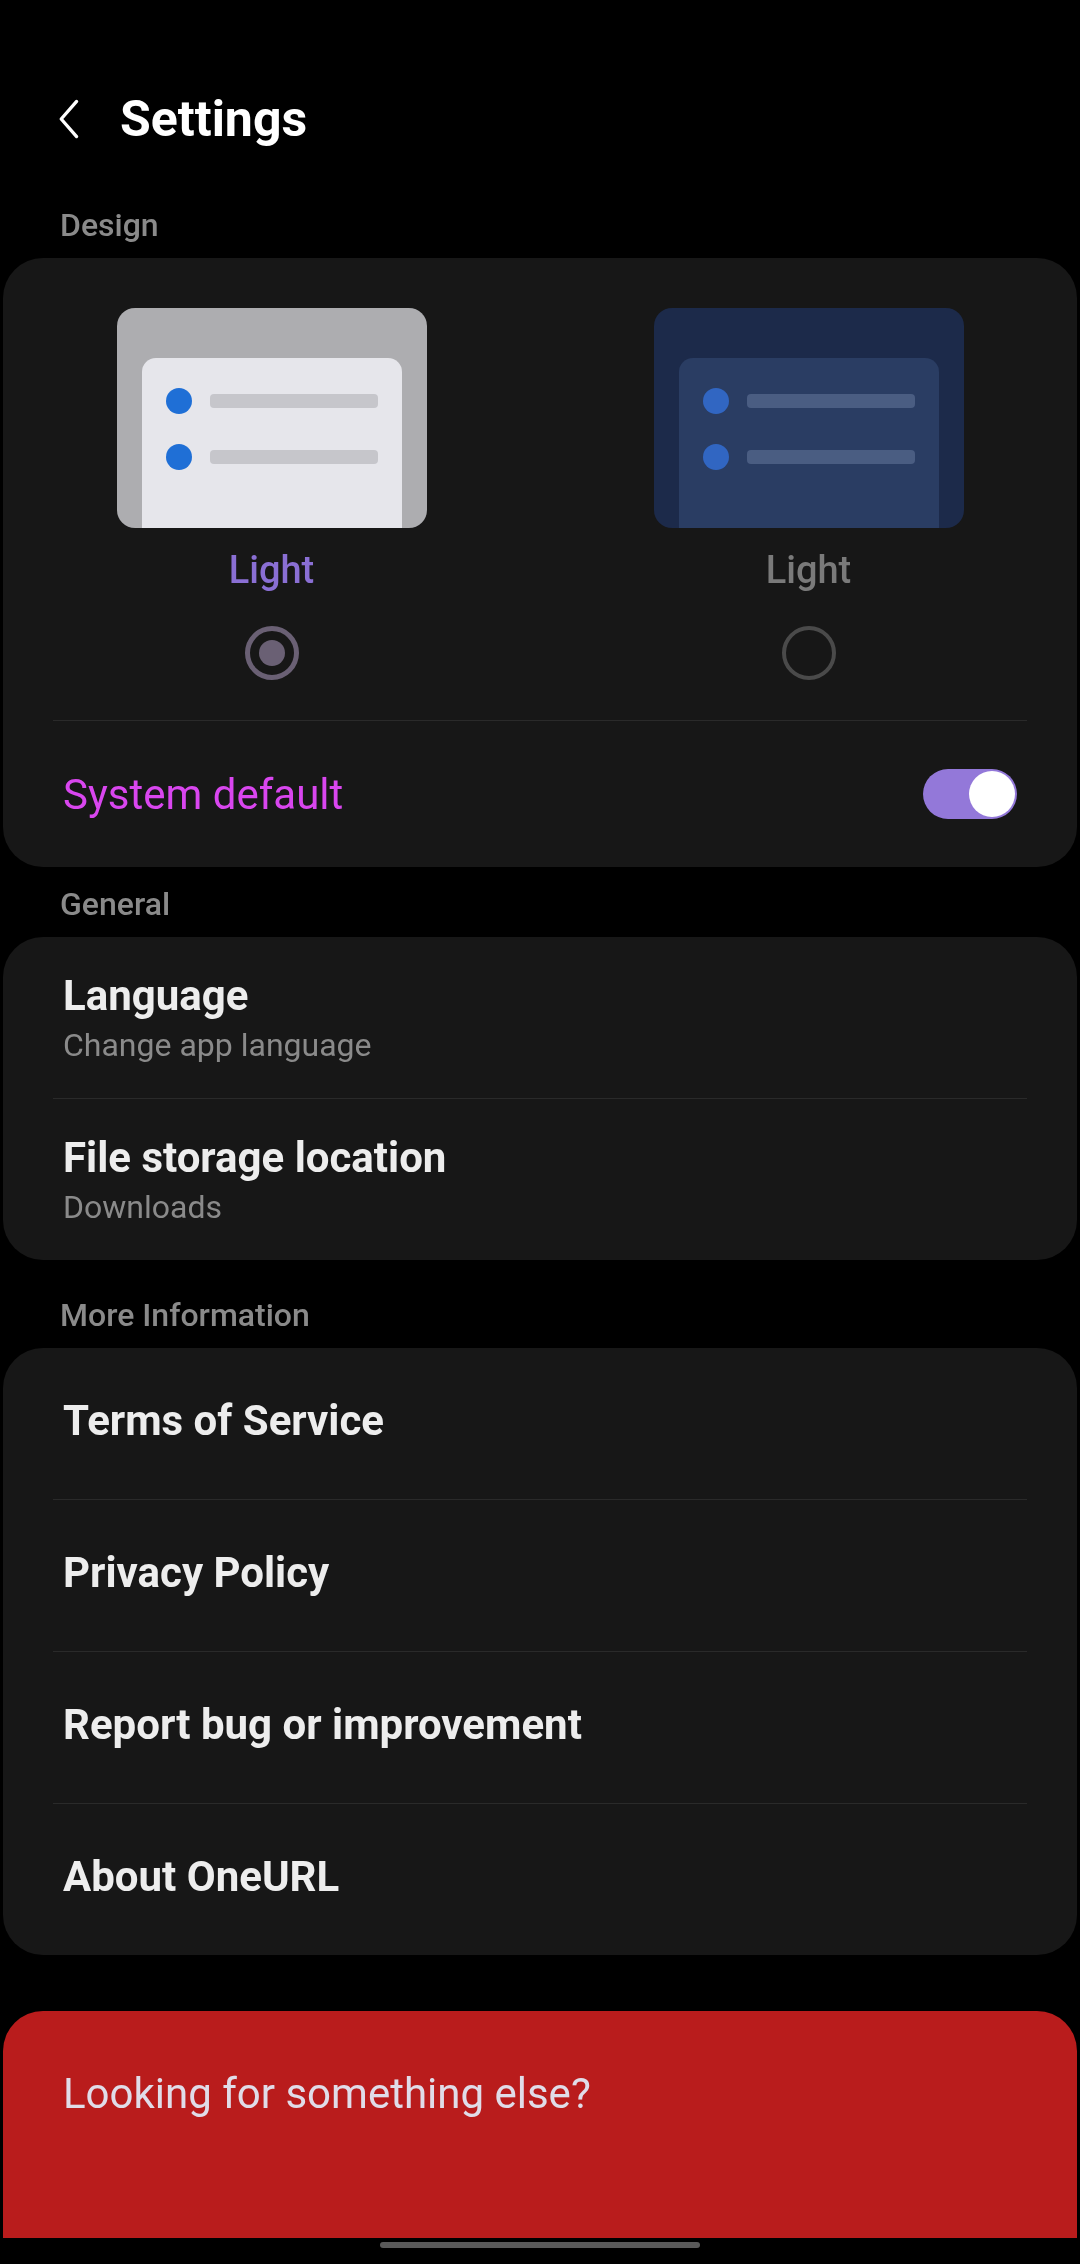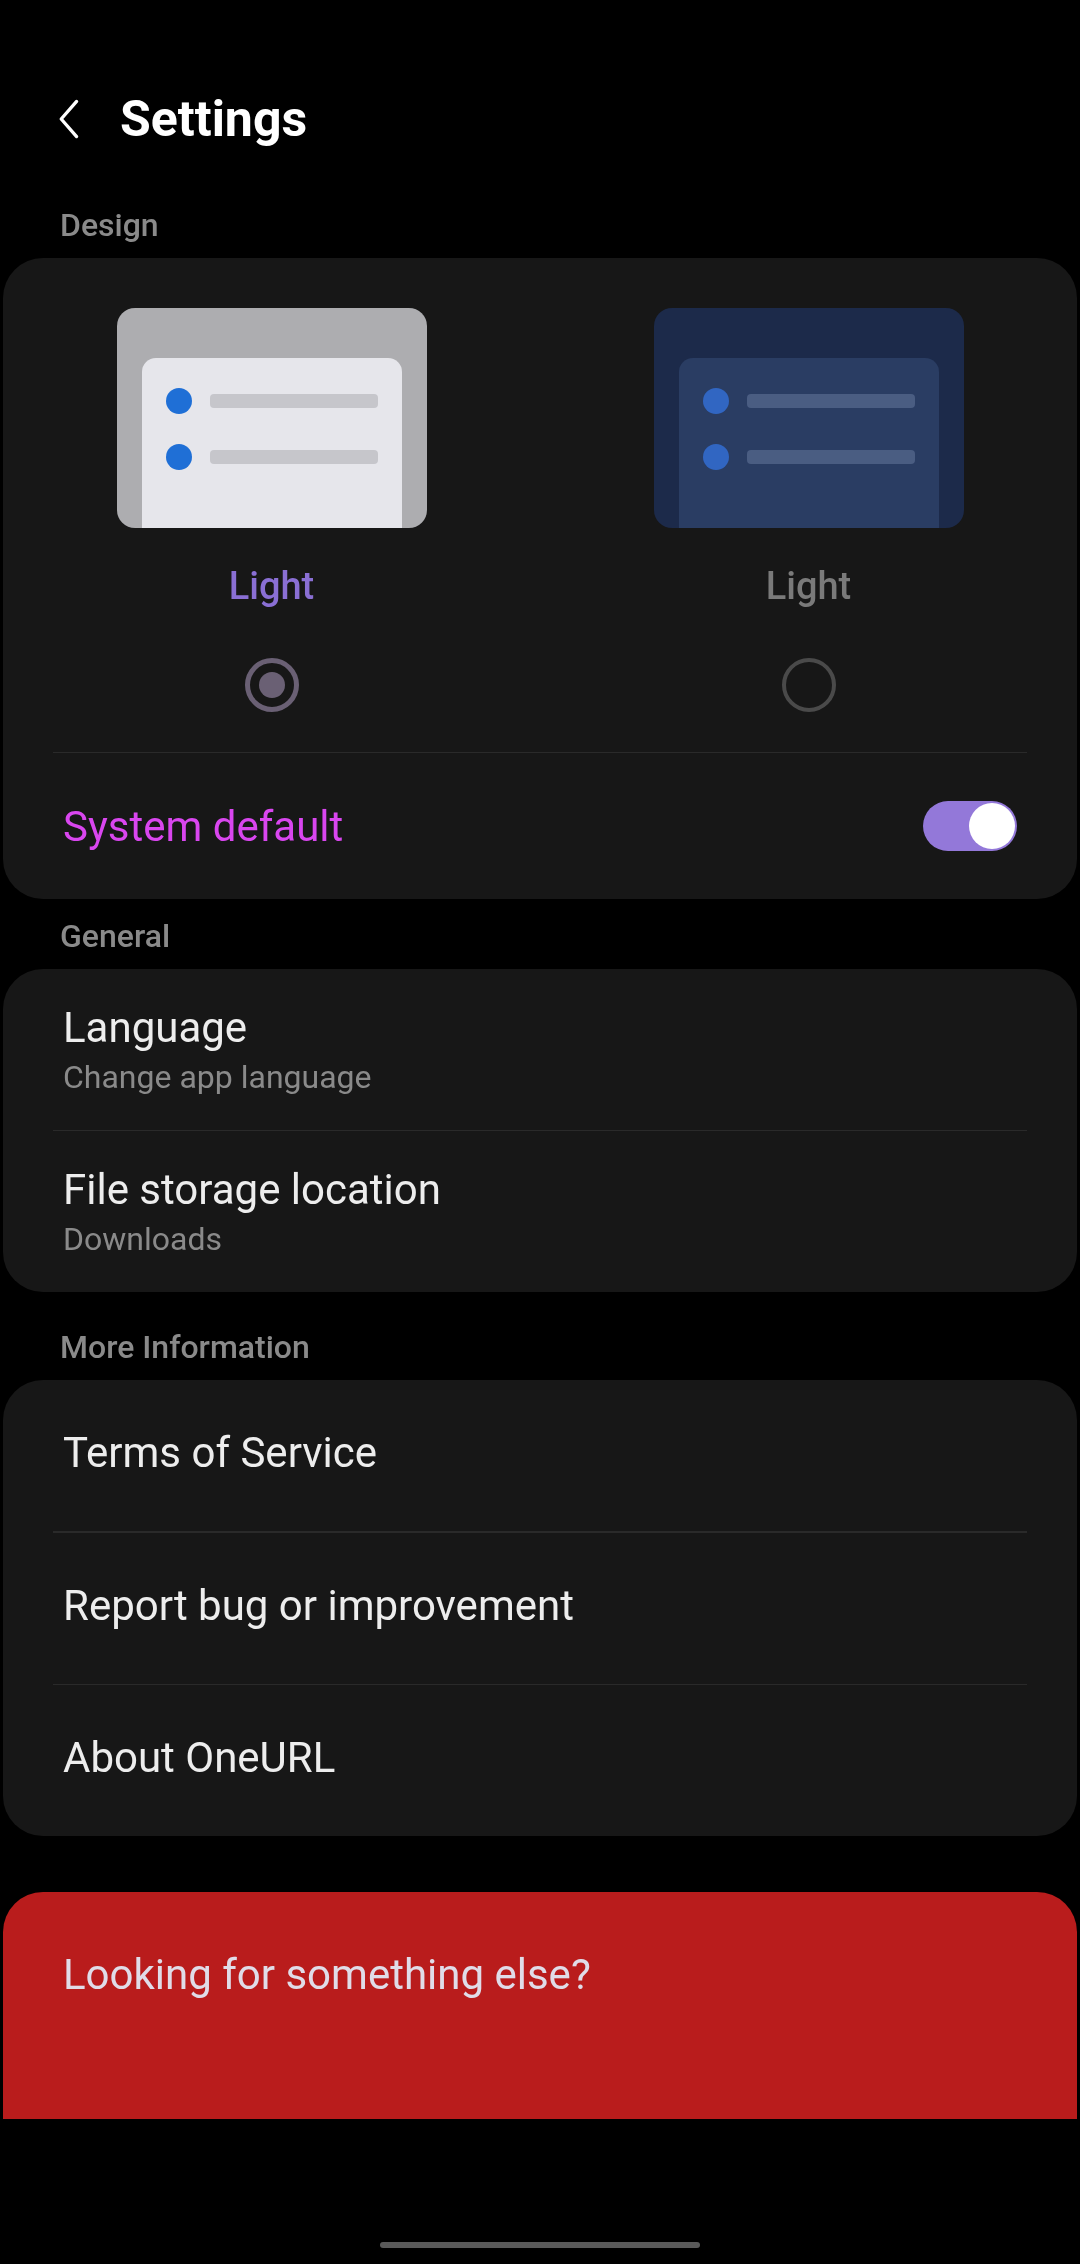--- a/index.html
+++ b/index.html
@@ -44,21 +44,21 @@
     }
     .theme-row {
       display: flex;
       padding: 50px 0 40px 0;
     }
     .theme-option {
       flex: 1;
       display: flex;
       flex-direction: column;
       align-items: center;
-      gap: 36px;
+      gap: 20px;
     }
     .theme-preview {
       width: 310px;
       height: 220px;
       border-radius: 18px;
       overflow: hidden;
       position: relative;
     }
     .theme-preview.light {
       background: #adadb0;
@@ -167,20 +167,21 @@
     .list-item {
       padding: 34px 60px;
     }
     .list-item.single {
       padding: 48px 60px;
     }
     .list-title {
       font-size: 42px;
       color: #ededed;
       margin-bottom: 6px;
+      font-weight: bold;
     }
     .list-subtitle {
       font-size: 32px;
       color: #8a8a8a;
     }
     .bottom-card {
       background: #b91c1c;
       border-radius: 40px 40px 0 0;
       margin: 56px 3px 16px 3px;
       padding: 58px 60px 120px 60px;
@@ -272,20 +273,23 @@
   </div>
 </div>
 
 <div class="section-header" style="padding-top:36px;">More Information</div>
 
 <div class="card">
   <div class="list-item single">
     <div class="list-title">Terms of Service</div>
   </div>
   <div class="divider-inset"></div>
+  <div class="list-item single">
+    <div class="list-title">Privacy Policy</div>
+  </div>
   <div class="divider-inset"></div>
   <div class="list-item single">
     <div class="list-title">Report bug or improvement</div>
   </div>
   <div class="divider-inset"></div>
   <div class="list-item single">
     <div class="list-title">About OneURL</div>
   </div>
 </div>
 

